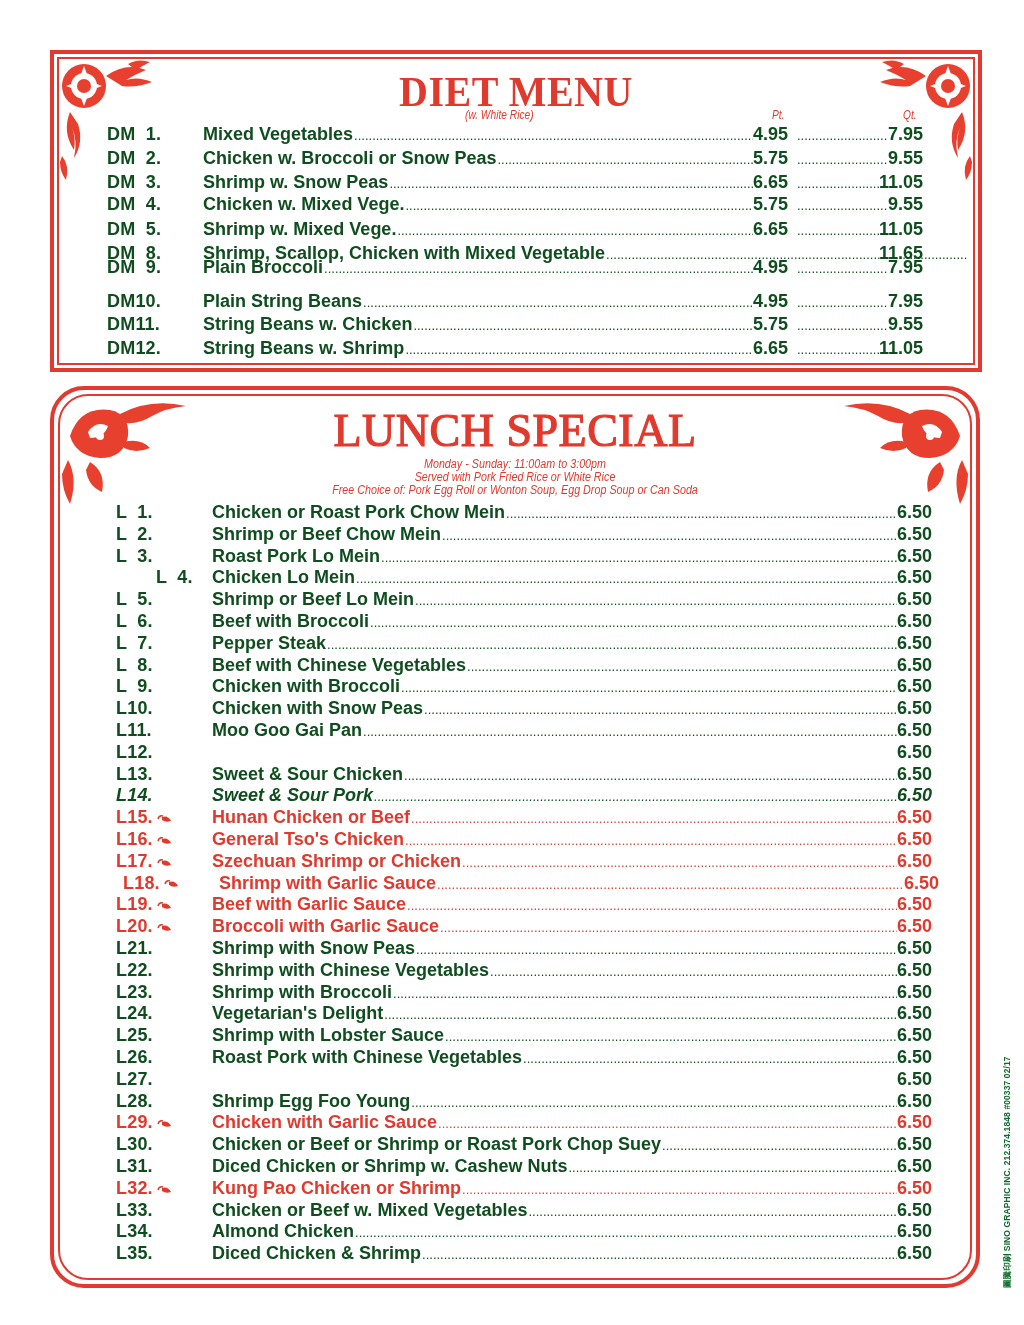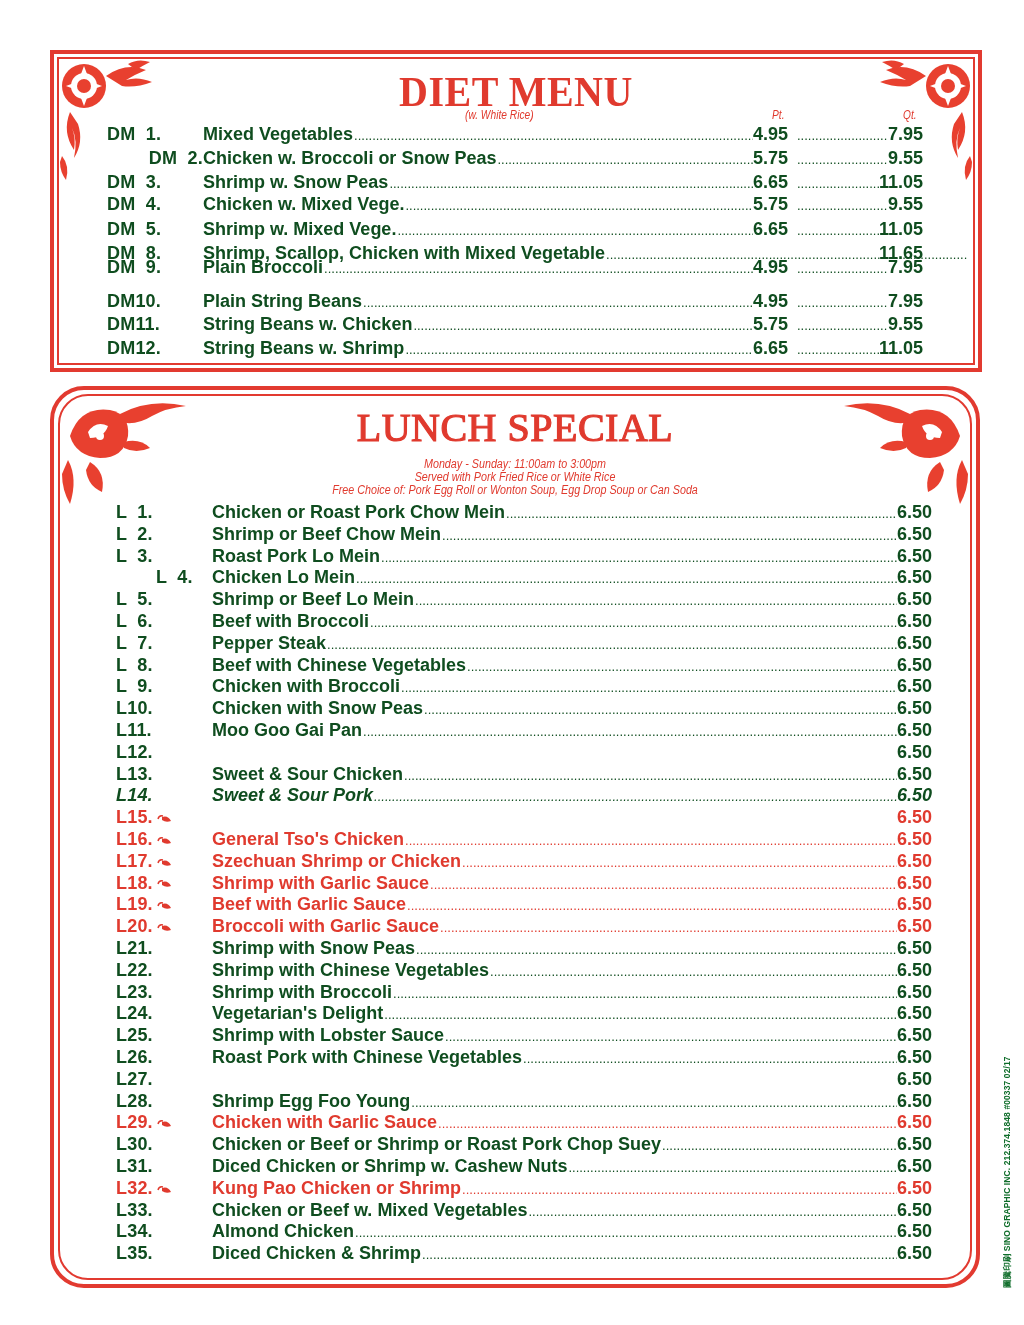--- a/index.html
+++ b/index.html
@@ -31,21 +31,21 @@
 
   .ornament { position: absolute; }
   .ornament svg { display: block; }
 
   .section-title {
     position: absolute; left: 0; right: 0; text-align: center;
     font-family: "Liberation Serif", serif; font-weight: bold; color: #e03a2e;
     letter-spacing: 0.5px;
   }
   .diet-title { top: 14px; font-size: 40px; transform: scaleY(1.05); }
-  .lunch-title { top: 14px; font-size: 40px; font-weight: normal; -webkit-text-stroke: 1.2px #e03a2e; }
+  .lunch-title { top: 14px; font-size: 46px; font-weight: normal; -webkit-text-stroke: 1.2px #e03a2e; }
 
   .subtitle {
     position: absolute; font-style: italic; color: #e03a2e; font-size: 12px;
     font-family: "Liberation Sans", sans-serif; transform: scaleX(0.85); transform-origin: left top;
   }
 
   .lunch-notes {
     position: absolute; left: 0; right: 0; top: 68px; text-align: center;
     font-style: italic; color: #e03a2e; font-size: 12.5px; line-height: 13px;
   }
@@ -143,21 +143,21 @@
           <span class="name">Mixed Vegetables</span>
           <span class="leader"></span>
         </span>
         <span class="pt">4.95</span>
         <span class="qt-wrap">
           <span class="leader"></span>
           <span class="qt" style="margin-left:auto">7.95</span>
         </span>
       </div>
       <div class="row diet-row" style="top: 23.8px;">
-        <span class="code" style="white-space: pre; text-align: right;">DM  2.</span>
+        <span class="code" style="white-space: pre;">DM  2.</span>
         <span class="name-wrap">
           <span class="name">Chicken w. Broccoli or Snow Peas</span>
           <span class="leader"></span>
         </span>
         <span class="pt">5.75</span>
         <span class="qt-wrap">
           <span class="leader"></span>
           <span class="qt" style="margin-left:auto">9.55</span>
         </span>
       </div>
@@ -404,20 +404,24 @@
           <span class="name">Sweet &amp; Sour Pork</span>
           <span class="leader"></span>
         </span>
         <span class="price">6.50</span>
       </div>
       <div class="row lunch-row red" style="top: 305.2px;">
         <span class="code"><span style="white-space: pre;">L15.</span><span class="pepper"><svg width="16" height="10" viewBox="0 0 16 10">
               <path d="M2 5 q1 -4 5 -3" stroke="#e03a2e" stroke-width="1.4" fill="none"></path>
               <path d="M6 3 q6 -2 9 4 q-5 2 -9 -1z" fill="#e03a2e"></path>
             </svg></span></span>
+        <span class="name-wrap">
+          <span class="name">Hunan Chicken or Beef</span>
+          <span class="leader"></span>
+        </span>
         <span class="price">6.50</span>
       </div>
       <div class="row lunch-row red" style="top: 327px;">
         <span class="code"><span style="white-space: pre;">L16.</span><span class="pepper"><svg width="16" height="10" viewBox="0 0 16 10">
               <path d="M2 5 q1 -4 5 -3" stroke="#e03a2e" stroke-width="1.4" fill="none"></path>
               <path d="M6 3 q6 -2 9 4 q-5 2 -9 -1z" fill="#e03a2e"></path>
             </svg></span></span>
         <span class="name-wrap">
           <span class="name">General Tso's Chicken</span>
           <span class="leader"></span>
@@ -428,21 +432,21 @@
         <span class="code"><span style="white-space: pre;">L17.</span><span class="pepper"><svg width="16" height="10" viewBox="0 0 16 10">
               <path d="M2 5 q1 -4 5 -3" stroke="#e03a2e" stroke-width="1.4" fill="none"></path>
               <path d="M6 3 q6 -2 9 4 q-5 2 -9 -1z" fill="#e03a2e"></path>
             </svg></span></span>
         <span class="name-wrap">
           <span class="name">Szechuan Shrimp or Chicken</span>
           <span class="leader"></span>
         </span>
         <span class="price">6.50</span>
       </div>
-      <div class="row lunch-row red" style="top: 370.6px;">
+      <div class="row lunch-row red" style="top: 370.6px; margin-left: 7px;">
         <span class="code"><span style="white-space: pre;">L18.</span><span class="pepper"><svg width="16" height="10" viewBox="0 0 16 10">
               <path d="M2 5 q1 -4 5 -3" stroke="#e03a2e" stroke-width="1.4" fill="none"></path>
               <path d="M6 3 q6 -2 9 4 q-5 2 -9 -1z" fill="#e03a2e"></path>
             </svg></span></span>
         <span class="name-wrap">
           <span class="name">Shrimp with Garlic Sauce</span>
           <span class="leader"></span>
         </span>
         <span class="price">6.50</span>
       </div>

